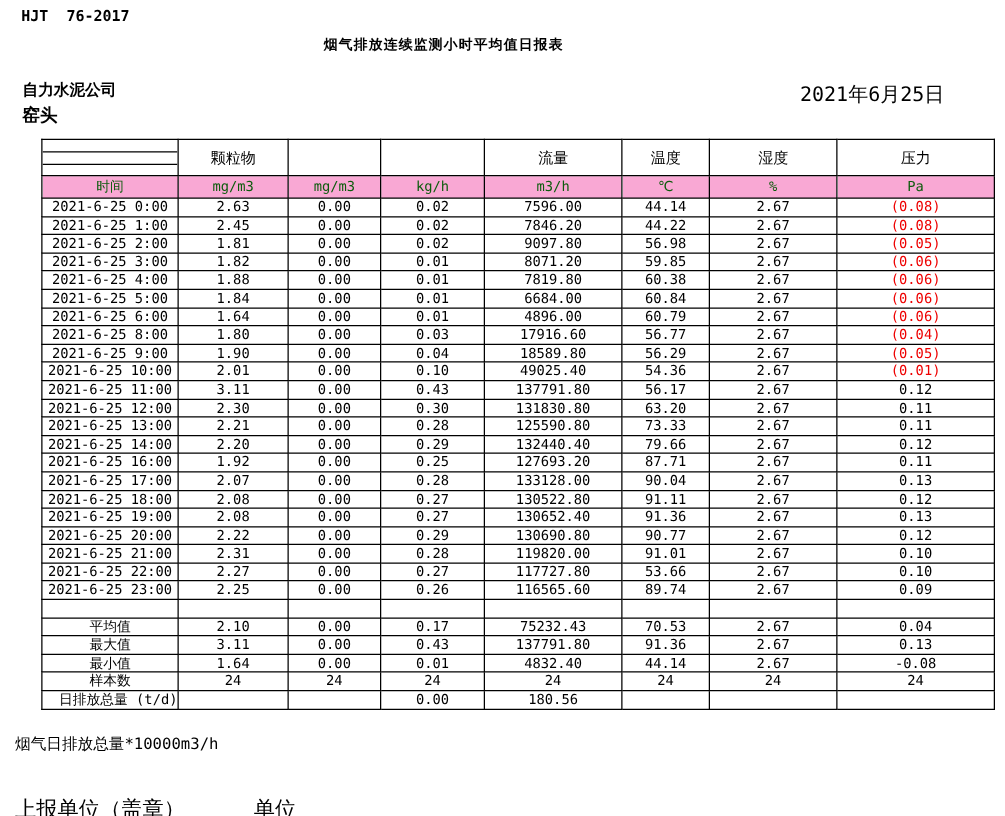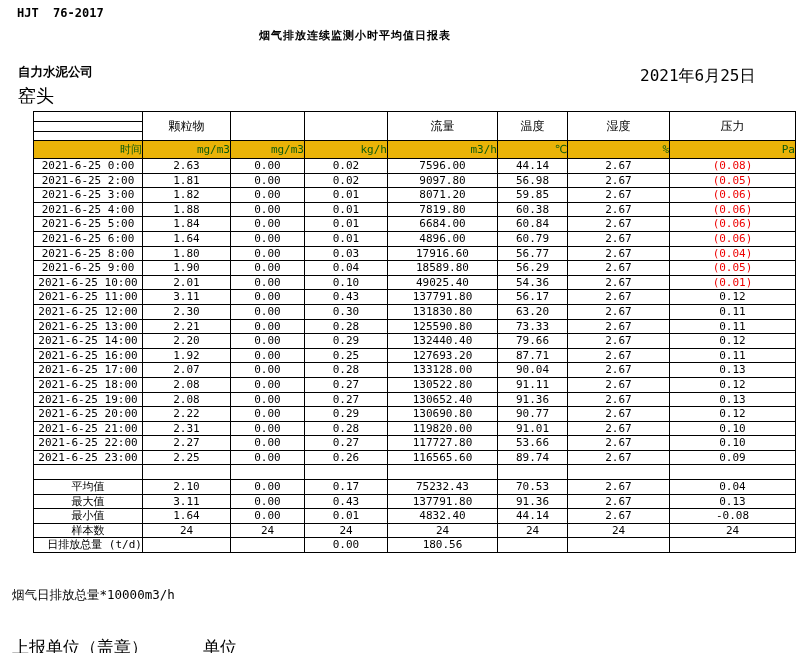--- a/index.html
+++ b/index.html
@@ -5,26 +5,26 @@
   html,body{margin:0;padding:0;}
   body{
     width:804px;height:653px;position:relative;background:#ffffff;
     font-family:"DejaVu Sans Mono","DejaVu Sans","Liberation Sans",sans-serif;
     color:#000;
   }
   .abs{position:absolute;}
   #doc-code{left:17px;top:6px;font-size:12px;font-weight:bold;white-space:pre;}
   #title{left:0;top:28px;width:710px;text-align:center;font-size:11px;font-weight:bold;letter-spacing:1px;}
   #company{left:18px;top:64px;font-size:12.5px;font-weight:bold;}
-  #location{left:18px;top:84px;font-size:18px;font-weight:normal;}
+  #location{left:18px;top:84px;font-size:14px;font-weight:bold;}
   #date{left:640px;top:66px;font-size:16px;}
   table{position:absolute;left:33px;top:111px;width:762px;border-collapse:collapse;table-layout:fixed;}
   td{border:1px solid #000;padding:0;text-align:center;overflow:hidden;white-space:nowrap;}
   tr.h1 td{height:28px;font-size:12px;}
-  tr.h2 td{height:17px;font-size:11px;background:#eab308;color:#0d5c0d;text-align:right;}
+  tr.h2 td{height:17px;font-size:11px;background:#f9a8d4;color:#0d5c0d;}
   tr.r td{height:13.6px;line-height:13.6px;font-size:11px;}
   tr.spacer td{height:13.6px;}
   td.neg{color:#ee0000;}
   td.left{text-align:right;padding-left:2px;}
   .c-split{vertical-align:top;}
   .split-line{height:9px;border-bottom:1px solid #000;}
   #footer-note{left:12px;top:587px;font-size:12.5px;}
   #footer-line2{left:12px;top:636px;font-size:17px;font-family:Liberation Serif, serif;}
   #unit-label{position:absolute;left:191px;top:0;}
   #footer-line2 .rel{position:relative;display:block;width:400px;}
@@ -79,20 +79,30 @@
         <td>2021-6-25 0:00</td>
         <td>2.63</td>
         <td>0.00</td>
         <td>0.02</td>
         <td>7596.00</td>
         <td>44.14</td>
         <td>2.67</td>
         <td class="neg">(0.08)</td>
       </tr>
       <tr class="r">
+        <td>2021-6-25 1:00</td>
+        <td>2.45</td>
+        <td>0.00</td>
+        <td>0.02</td>
+        <td>7846.20</td>
+        <td>44.22</td>
+        <td>2.67</td>
+        <td class="neg">(0.08)</td>
+      </tr>
+      <tr class="r">
         <td>2021-6-25 2:00</td>
         <td>1.81</td>
         <td>0.00</td>
         <td>0.02</td>
         <td>9097.80</td>
         <td>56.98</td>
         <td>2.67</td>
         <td class="neg">(0.05)</td>
       </tr>
       <tr class="r">

